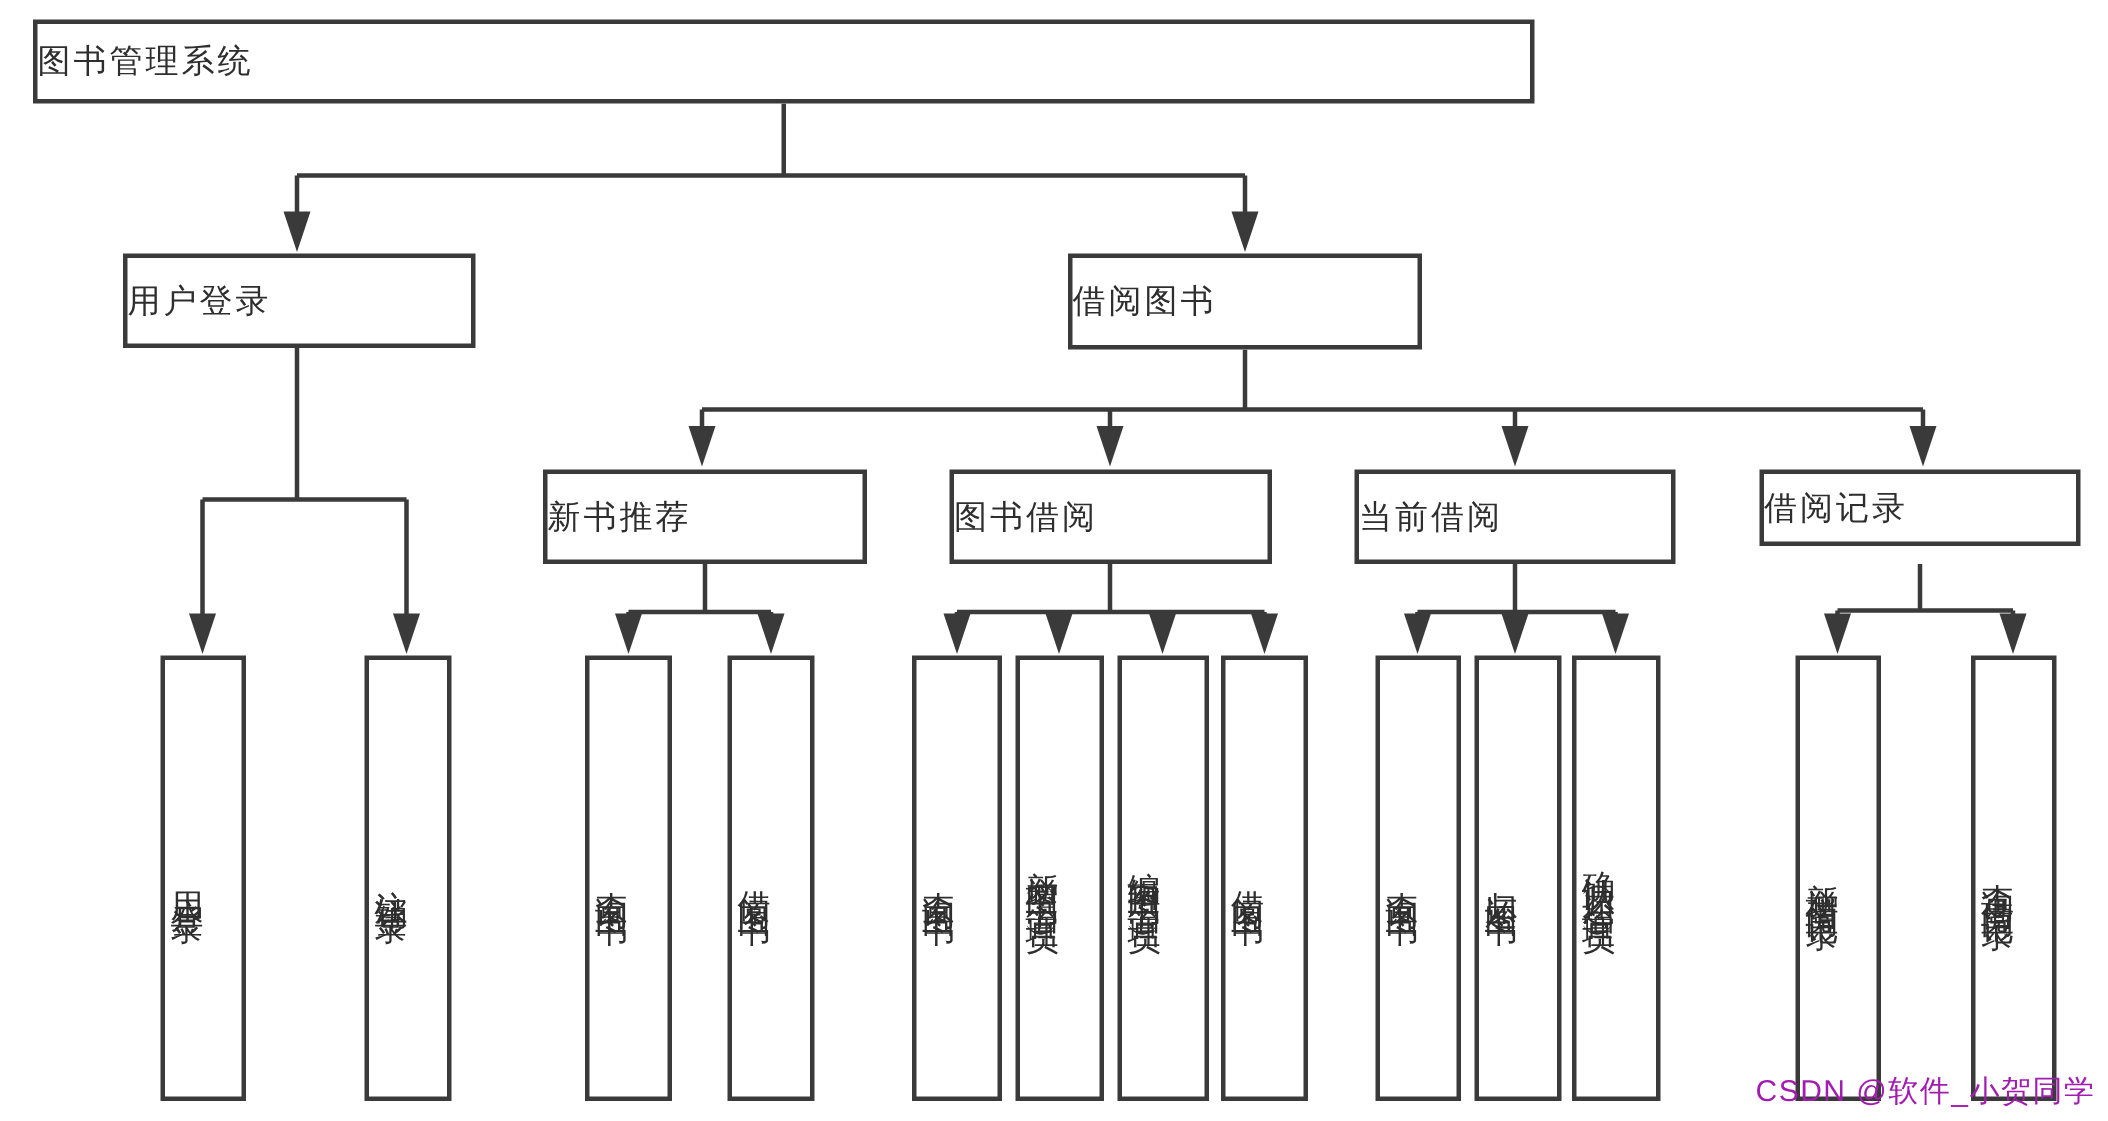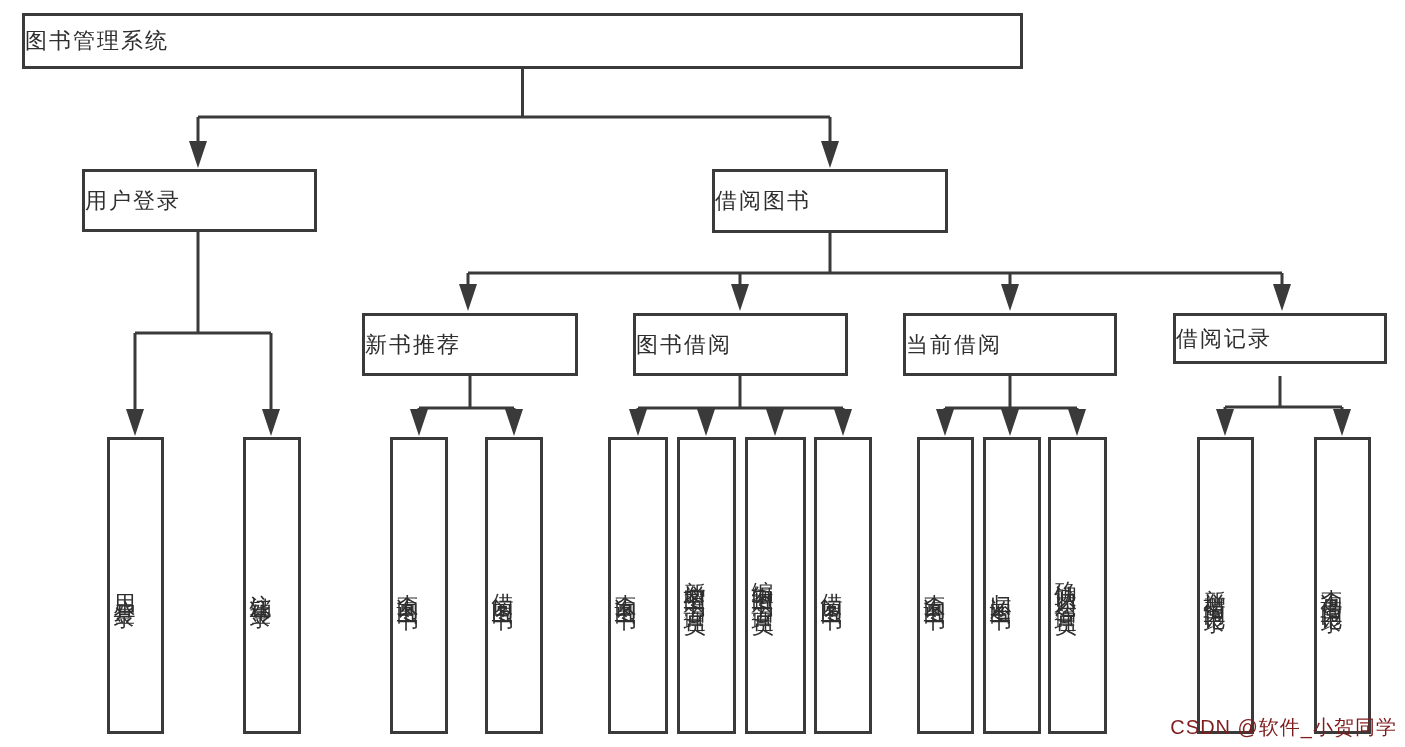--- a/index.html
+++ b/index.html
@@ -12,21 +12,21 @@
     display:flex;align-items:center;justify-content:flex-start;
     font-size:22px;color:#2e2e2e;letter-spacing:2px;white-space:nowrap;
   }
   .vnode{letter-spacing:0;}
   .vnode .vtext{
     writing-mode:vertical-rl;text-orientation:mixed;
     font-size:22px;line-height:1.3;letter-spacing:5px;color:#2e2e2e;
   }
   .watermark{
     position:absolute;right:8px;bottom:6px;z-index:5;
-    font-size:20px;color:#7f1d1d;letter-spacing:1px;white-space:nowrap;
+    font-size:20px;color:#a21caf;letter-spacing:1px;white-space:nowrap;
   }
 </style>
 </head>
 <body>
 
 <div class="canvas">
 
   <svg class="wires" width="1405" height="747" viewBox="0 0 1405 747">
     <g stroke="#3a3a3a" stroke-width="3" fill="none">
       <path d="M522.5,69 V117 M198,117 H830 M198,117 V150 M830,117 V150"></path>

